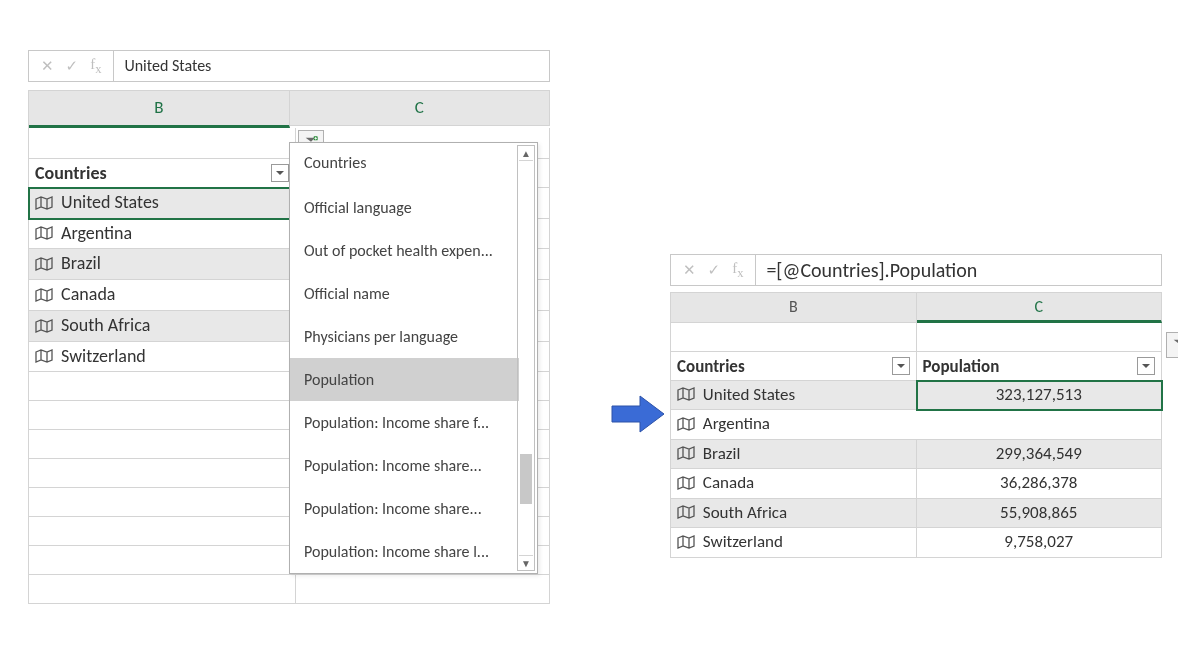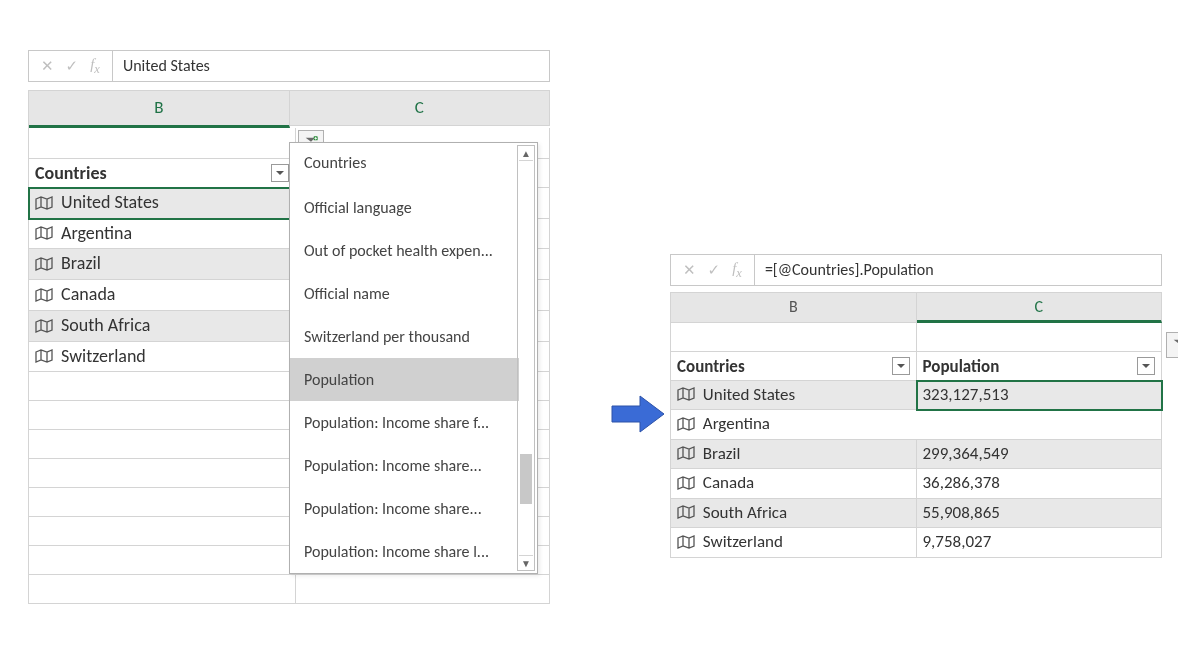--- a/index.html
+++ b/index.html
@@ -39,21 +39,20 @@
   border-right: 1px solid #c8c8c8;
   padding: 0 6px;
 }
 .formula-btns span {
   color: #bfbfbf;
   padding: 0 6px;
   font-size: 15px;
   line-height: 30px;
 }
 .formula-btns .fx {
-  font-style: italic;
   font-family: "Times New Roman", serif;
 }
 .formula-input {
   flex: 1;
   padding: 0 10px;
   font-size: 16px;
   line-height: 30px;
   color: #333;
   background: #fff;
   overflow: hidden;
@@ -178,21 +177,21 @@
   text-overflow:ellipsis;
   margin-right:18px;
 }
 .dropdown .dd-item:first-child { padding-top:10px; padding-bottom:14px; }
 .dropdown .dd-item.sel { background:#d0d0d0; }
 .arrow {
   position:absolute;
   left: 610px;
   top: 394px;
 }
-.num { text-align:left; }
+.num { text-align:center; }
 .panel-right .extract-wrap {
   position:absolute;
   right:-32px;
   top: 76px;
 }
 .panel-right .grid .cell { font-size:17px; }
 .panel-right .col-headers { margin-top:6px; }
 .panel-right .col-headers .col-head { font-size:16px; color:#555; }
 .panel-right .col-headers .col-c-head { border-bottom:3px solid #217346; color:#1f7246; }
 </style>
@@ -330,21 +329,21 @@
           <div class="cell colC"></div>
         </div>
     </div>
 
     <div class="dropdown">
       <div class="dd-inner">
         <div class="dd-item">Countries</div>
         <div class="dd-item">Official language</div>
         <div class="dd-item">Out of pocket health expen...</div>
         <div class="dd-item">Official name</div>
-        <div class="dd-item">Switzerland per thousand</div>
+        <div class="dd-item">Physicians per language</div>
         <div class="dd-item sel">Population</div>
         <div class="dd-item">Population: Income share f...</div>
         <div class="dd-item">Population: Income share...</div>
         <div class="dd-item">Population: Income share...</div>
         <div class="dd-item">Population: Income share l...</div>
         <div class="scroll-track">
           <div class="scroll-up">▲</div>
           <div class="scroll-thumb"></div>
           <div class="scroll-down">▼</div>
         </div>
@@ -358,21 +357,21 @@
     </svg>
   </div>
 
   <div class="panel-right">
     <div class="formula-bar">
       <div class="formula-btns">
         <span>✕</span>
         <span>✓</span>
         <span class="fx">f<sub>x</sub></span>
       </div>
-      <div class="formula-input" style="font-size:16px">=[@Countries].Population</div>
+      <div class="formula-input" style="font-size:20px">=[@Countries].Population</div>
     </div>
 
     <div class="col-headers">
       <div class="col-head">B</div>
       <div class="col-head col-c-head">C</div>
     </div>
 
     <div class="extract-wrap">
       <div class="extract-btn">
         <svg viewBox="0 0 24 24">

